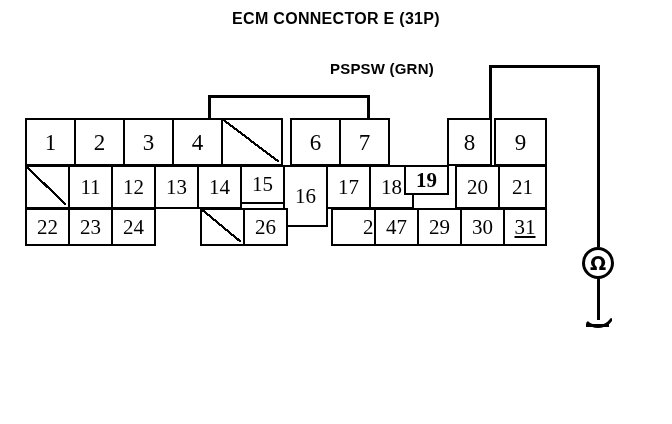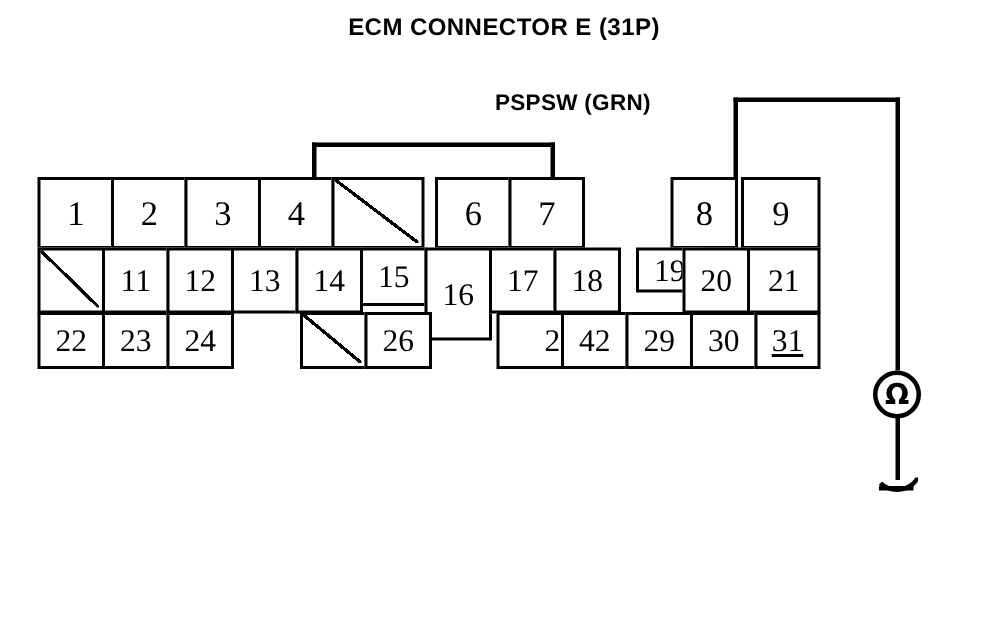--- a/index.html
+++ b/index.html
@@ -149,31 +149,31 @@
 
   <div class="cell r2 blank" style="left:25px;  top:165px; width:45px; height:44px;">10</div>
   <div class="cell r2" style="left:68px;  top:165px; width:45px; height:44px;">11</div>
   <div class="cell r2" style="left:111px; top:165px; width:45px; height:44px;">12</div>
   <div class="cell r2" style="left:154px; top:165px; width:45px; height:44px;">13</div>
   <div class="cell r2" style="left:197px; top:165px; width:45px; height:44px;">14</div>
   <div class="cell r2" style="left:240px; top:165px; width:45px; height:39px;">15</div>
   <div class="cell r2" style="left:283px; top:165px; width:45px; height:62px;">16</div>
   <div class="cell r2" style="left:326px; top:165px; width:45px; height:44px;">17</div>
   <div class="cell r2" style="left:369px; top:165px; width:45px; height:44px;">18</div>
-  <div class="cell r2" style="left:424px; top:165px; width:45px; height:30px;">19</div>
+  <div class="cell r2" style="left:404px; top:165px; width:45px; height:30px;font-weight:bold;">19</div>
   <div class="cell r2" style="left:455px; top:165px; width:45px; height:44px;">20</div>
   <div class="cell r2" style="left:498px; top:165px; width:49px; height:44px;">21</div>
 
   <div class="cell r3" style="left:25px;  top:208px; width:45px; height:38px;">22</div>
   <div class="cell r3" style="left:68px;  top:208px; width:45px; height:38px;">23</div>
   <div class="cell r3" style="left:111px; top:208px; width:45px; height:38px;">24</div>
   <div class="cell r3 blank" style="left:200px; top:208px; width:45px; height:38px;">25</div>
   <div class="cell r3" style="left:243px; top:208px; width:45px; height:38px;">26</div>
   <div class="cell r3" style="left:331px; top:208px; width:45px; height:38px;padding-left:40px;">27</div>
-  <div class="cell r3" style="left:374px; top:208px; width:45px; height:38px;">42</div>
+  <div class="cell r3" style="left:374px; top:208px; width:45px; height:38px;">47</div>
   <div class="cell r3" style="left:417px; top:208px; width:45px; height:38px;">29</div>
   <div class="cell r3" style="left:460px; top:208px; width:45px; height:38px;">30</div>
   <div class="cell r3" style="left:503px; top:208px; width:44px; height:38px;text-decoration:underline;">31</div>
 
   <div class="meter-circle" style="left:582px; top:247px;">Ω</div>
   <div class="wire-v" style="left:597px; top:278px; height:42px;"></div>
   <div class="gnd-arc" style="left:581px; top:312px;"></div>
   <div class="gnd-bar" style="left:586px; top:324px; width:23px;"></div>
 
 </div>

